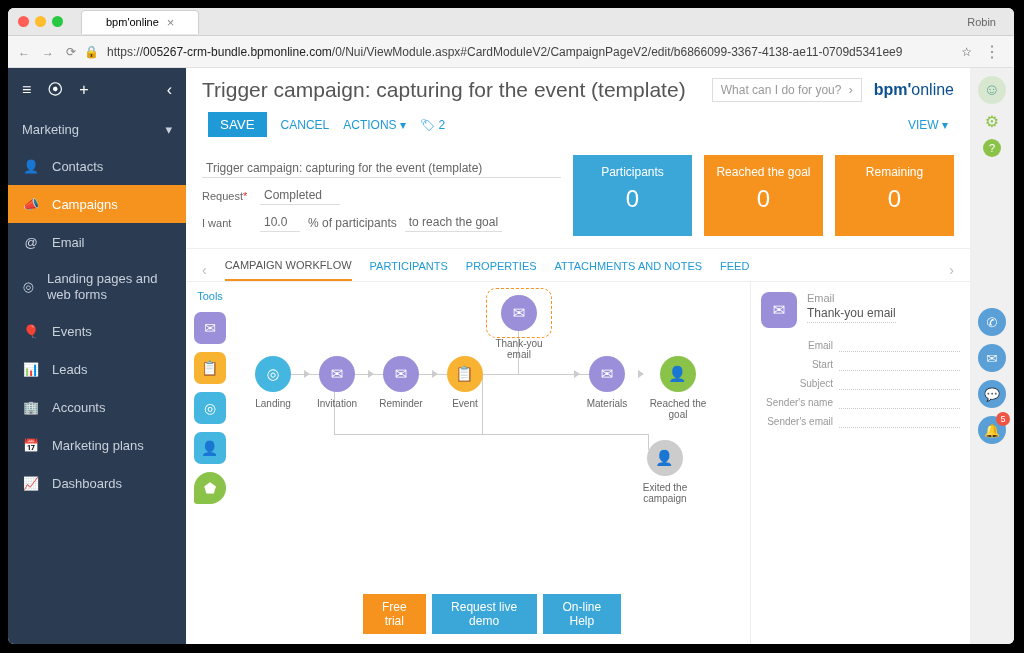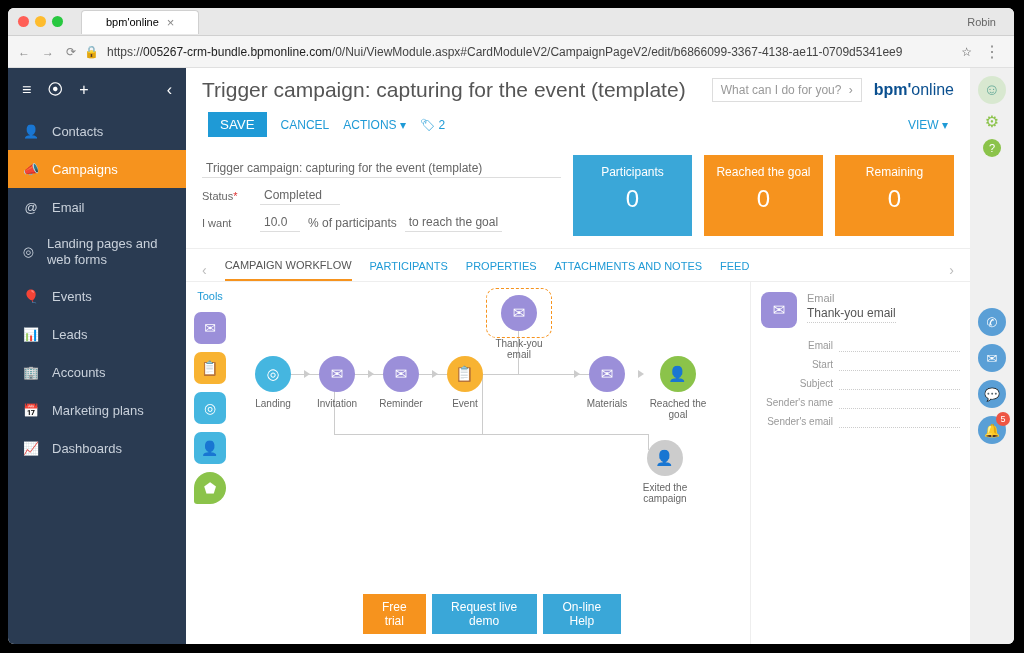--- a/index.html
+++ b/index.html
@@ -117,20 +117,24 @@
   </div>
 
   <div class="app">
     <div class="sidebar">
       <div class="sb-top">
         <span>≡</span>
         <span>⦿</span>
         <span>+</span>
         <span style="margin-left:auto">‹</span>
       </div>
+      <div class="sb-section">
+        <span>Marketing</span>
+        <span>▾</span>
+      </div>
       <div class="sb-item">
           <span class="sb-ico">👤</span>
           <span>Contacts</span>
         </div>
       <div class="sb-item active">
           <span class="sb-ico">📣</span>
           <span>Campaigns</span>
         </div>
       <div class="sb-item">
           <span class="sb-ico">@</span>
@@ -180,21 +184,21 @@
         <span class="tag">🏷 <span>2</span></span>
         <span class="lnk-view"><span>VIEW</span> ▾</span>
       </div>
 
       <div class="summary">
         <div class="form-area">
           <div class="form-row">
               <span class="underline" style="flex:1">Trigger campaign: capturing for the event (template)</span>
             </div>
           <div class="form-row">
-            <span class="lbl"><span>Status</span><span class="req">*</span></span>
+            <span class="lbl"><span>Request</span><span class="req">*</span></span>
             <span class="underline">Completed</span>
           </div>
           <div class="form-row">
             <span class="lbl">I want</span>
             <span class="underline" style="min-width:40px">10.0</span>
             <span>% of participants</span>
             <span class="underline">to reach the goal</span>
           </div>
         </div>
         <div class="stat blue">

